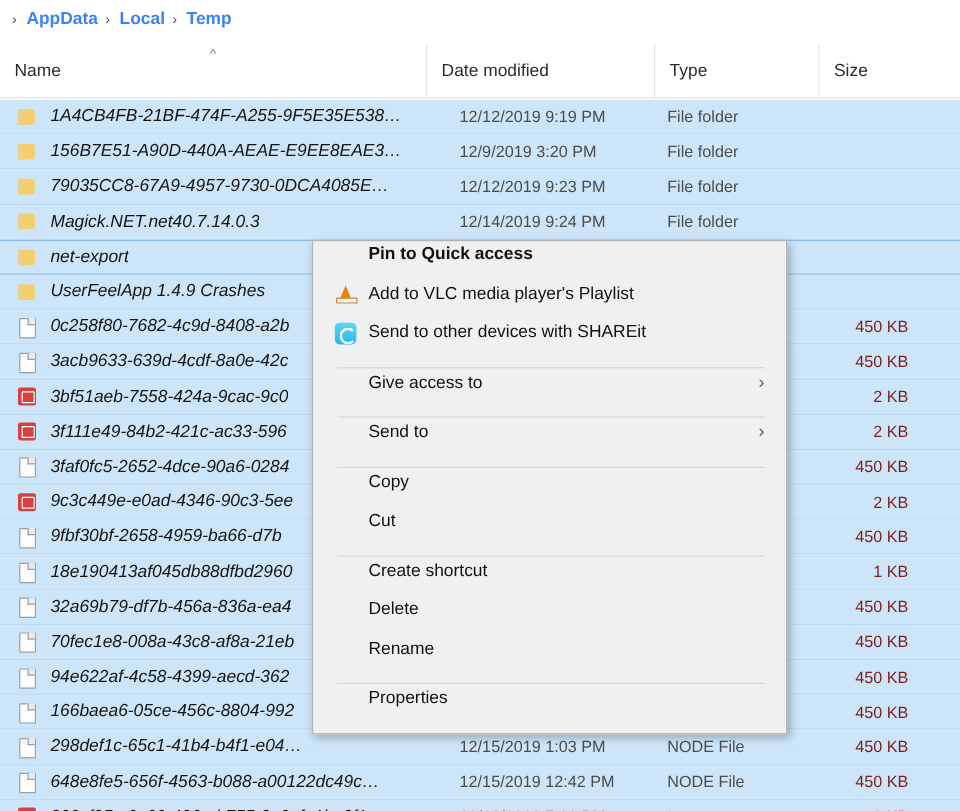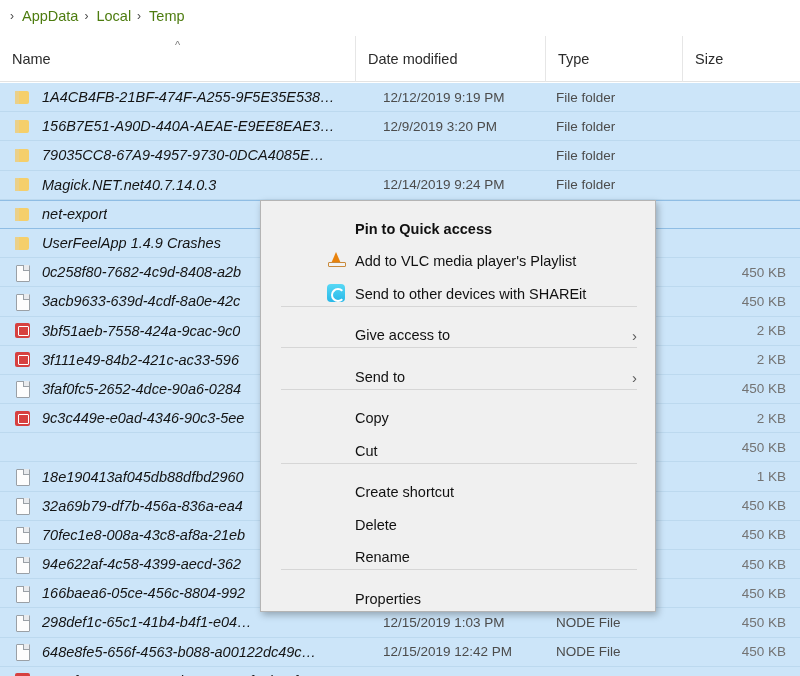--- a/index.html
+++ b/index.html
@@ -29,23 +29,24 @@
   }
   .crumb-sep {
     color: #4a4a4a;
     font-size: 12px;
     padding: 0 6px 0 4px;
     line-height: 1;
     user-select: none;
   }
   .crumb {
     font-size: 14.5px;
-    color: #4d7c0f;
+    color: #3b82f6;
     padding: 2px 2px;
     white-space: nowrap;
+    font-weight: bold;
   }
 
   
   .col-header {
     position: absolute;
     top: 36px; left: 0;
     width: 800px; height: 46px;
     background: #ffffff;
     border-bottom: 1px solid #e3e3e3;
   }
@@ -117,27 +118,27 @@
     left: 545px; top: 0;
     width: 165px; height: 100%;
     display: flex; align-items: center;
     padding-left: 11px;
     font-size: 13.5px;
     color: #4c4c4c;
     white-space: nowrap;
   }
   .cell-size {
     position: absolute;
-    left: 710px; top: 0;
+    left: 681px; top: 0;
     width: 82px; height: 100%;
     display: flex; align-items: center;
     justify-content: flex-end;
     padding-right: 6px;
     font-size: 13.5px;
-    color: #737373;
+    color: #7f1d1d;
     white-space: nowrap;
   }
   .name-text {
     font-size: 14.5px;
     color: #141414;
     white-space: nowrap;
     overflow: hidden;
   }
 
   
@@ -210,26 +211,25 @@
     background: #f0f0f0;
     border: 1px solid #b4b4b4;
     box-shadow: 2px 3px 7px rgba(0,0,0,0.28);
     padding: 3px 0 4px 0;
     z-index: 50;
   }
   .ctx-item {
     position: relative;
     height: 32.5px;
     display: flex;
-    align-items: flex-end;
+    align-items: flex-start;
     padding-left: 21px;
     font-size: 14.5px;
     color: #111111;
     white-space: nowrap;
-    margin-left: 48px;
   }
   .ctx-item.bold { font-weight: bold; padding-left: 46px; }
   .ctx-item .ctx-ico {
     position: absolute;
     left: 18px;
     width: 18px; height: 18px;
   }
   .ctx-item .ctx-label { padding-left: 25px; }
   .ctx-item.noicon .ctx-label { padding-left: 25px; }
   .ctx-sep {
@@ -327,20 +327,21 @@
         </div>
         <div class="cell-date">12/9/2019 3:20 PM</div>
         <div class="cell-type">File folder</div>
         <div class="cell-size"></div>
       </div>
       <div class="row">
         <div class="cell-name">
           <span class="icon ico-folder"></span>
           <span class="name-text">79035CC8-67A9-4957-9730-0DCA4085E…</span>
         </div>
+        <div class="cell-date">12/12/2019 9:23 PM</div>
         <div class="cell-type">File folder</div>
         <div class="cell-size"></div>
       </div>
       <div class="row">
         <div class="cell-name">
           <span class="icon ico-folder"></span>
           <span class="name-text">Magick.NET.net40.7.14.0.3</span>
         </div>
         <div class="cell-date">12/14/2019 9:24 PM</div>
         <div class="cell-type">File folder</div>
@@ -412,20 +413,24 @@
       <div class="row">
         <div class="cell-name">
           <span class="icon ico-iconfile"></span>
           <span class="name-text">9c3c449e-e0ad-4346-90c3-5ee</span>
         </div>
         <div class="cell-date"></div>
         <div class="cell-type"></div>
         <div class="cell-size">2 KB</div>
       </div>
       <div class="row">
+        <div class="cell-name">
+          <span class="icon ico-file"></span>
+          <span class="name-text">9fbf30bf-2658-4959-ba66-d7b</span>
+        </div>
         <div class="cell-date"></div>
         <div class="cell-type"></div>
         <div class="cell-size">450 KB</div>
       </div>
       <div class="row">
         <div class="cell-name">
           <span class="icon ico-file"></span>
           <span class="name-text">18e190413af045db88dfbd2960</span>
         </div>
         <div class="cell-date"></div>

